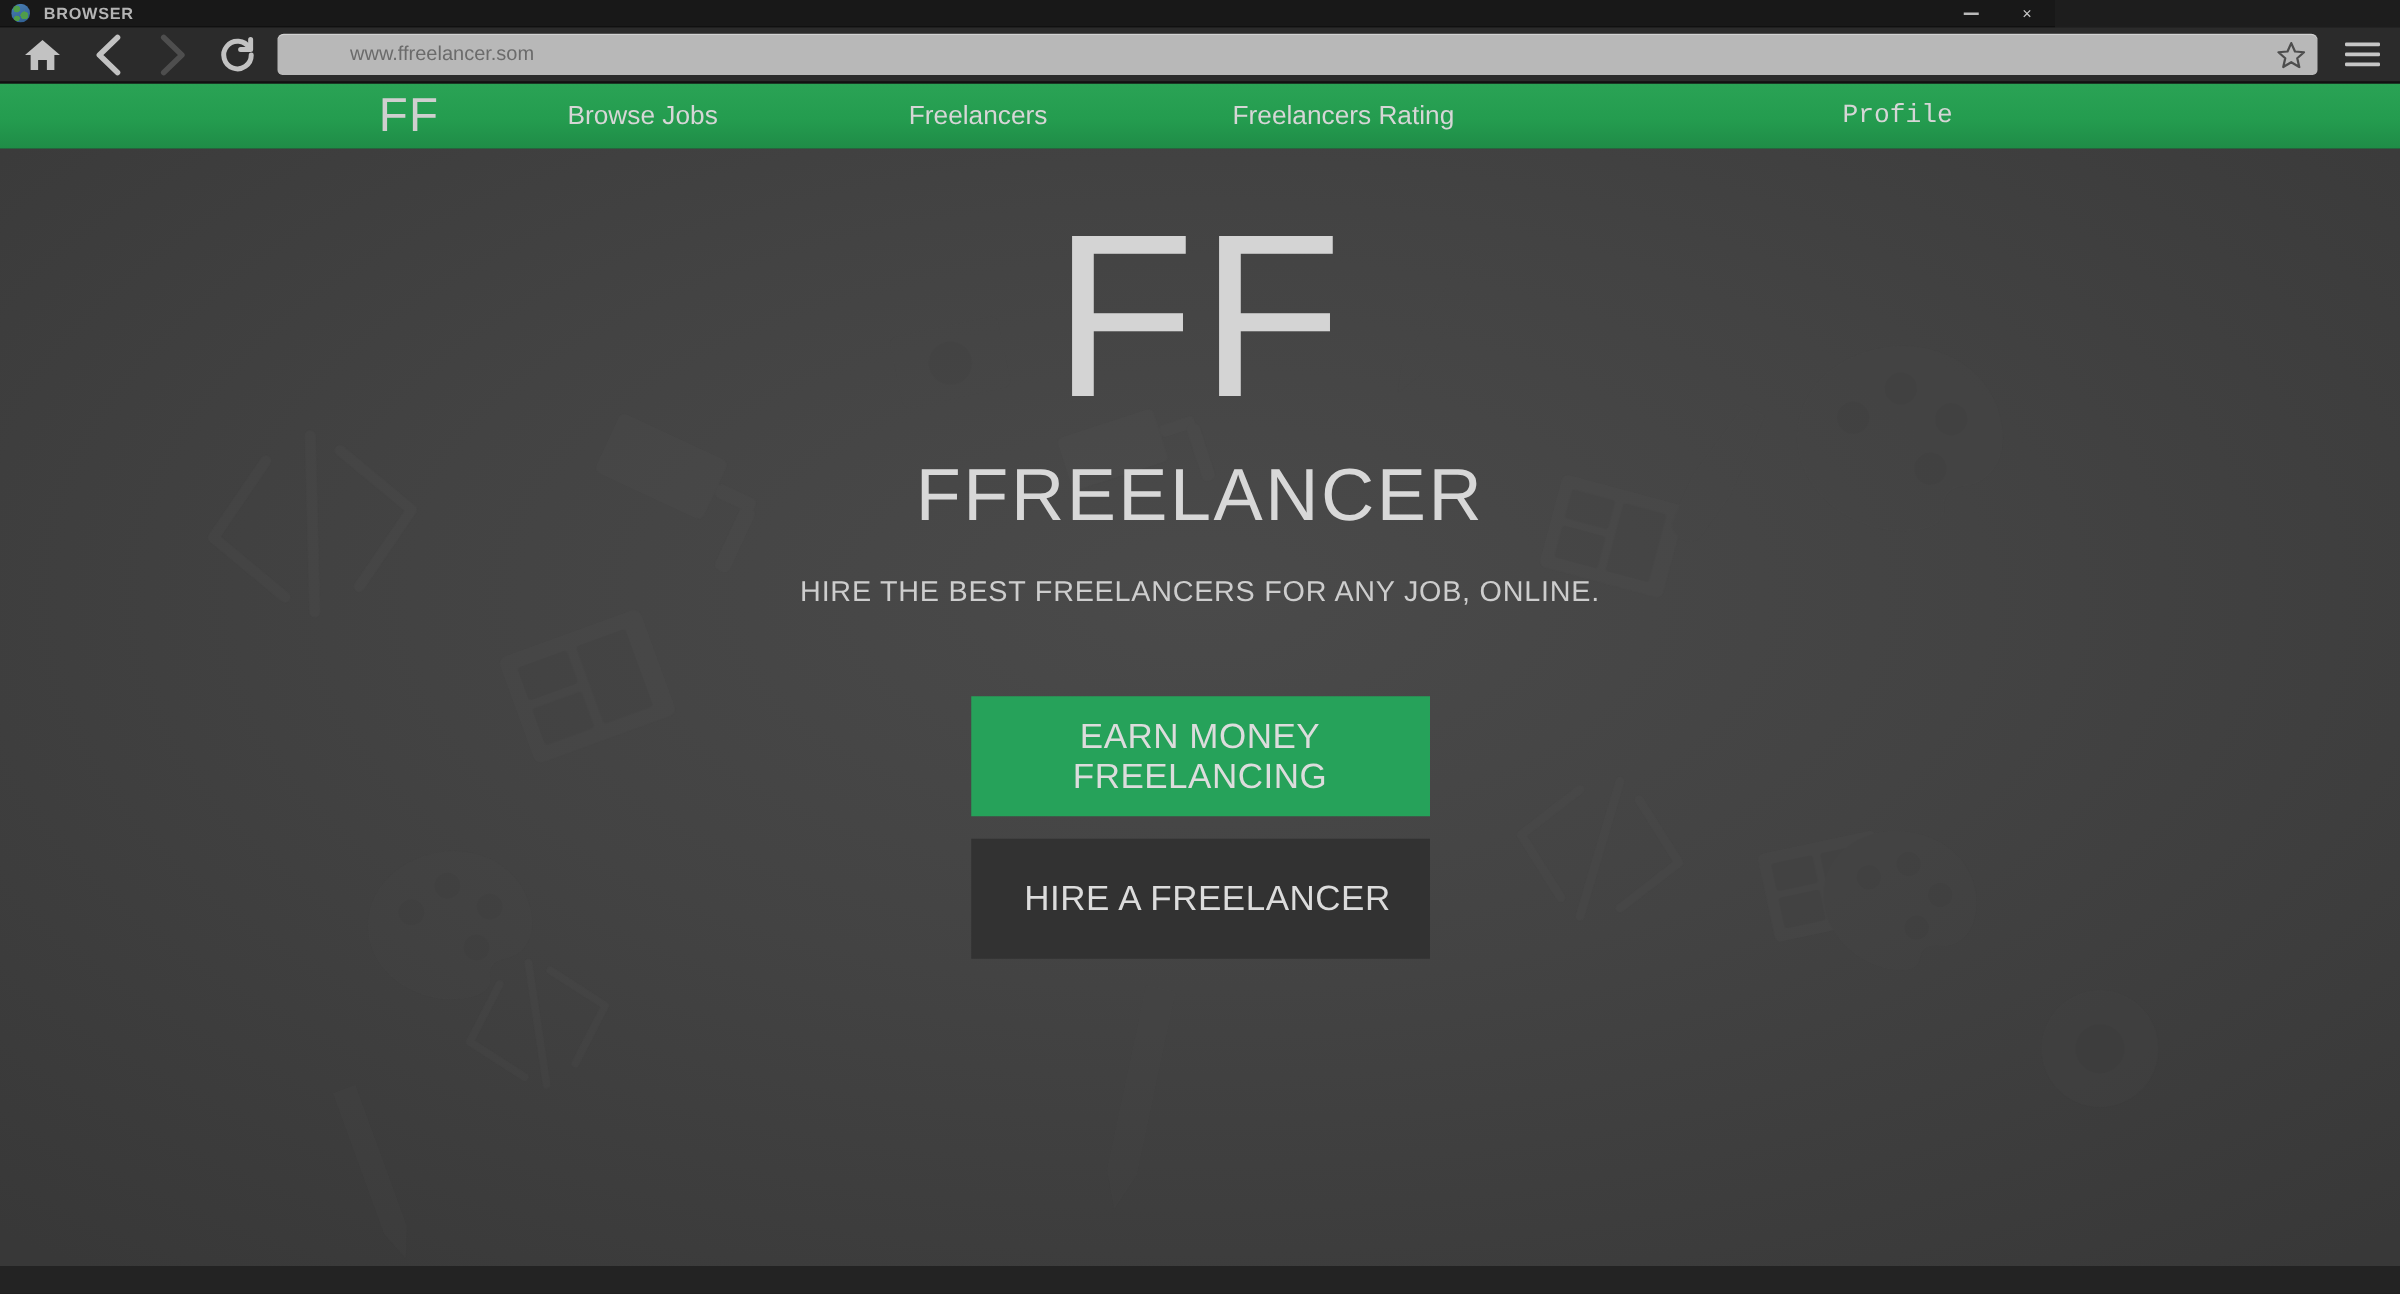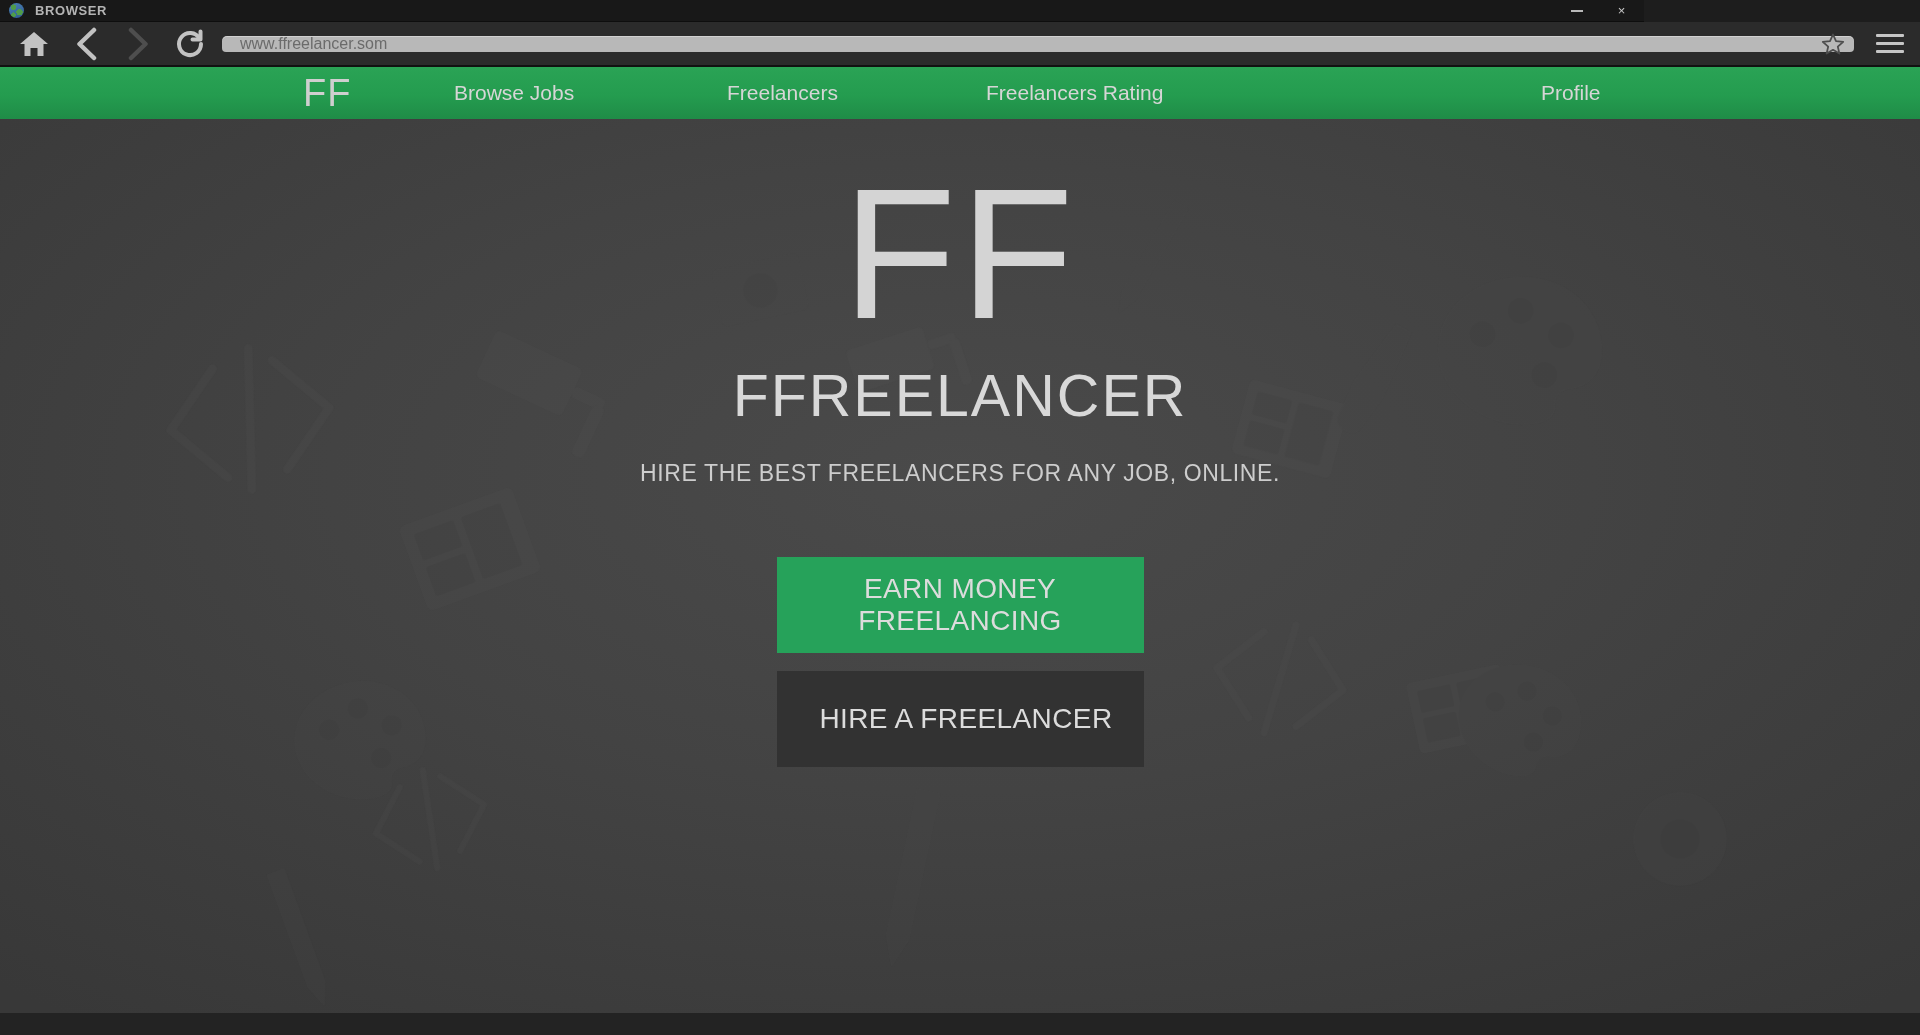--- a/index.html
+++ b/index.html
@@ -54,25 +54,26 @@
   .tb-icon {
     flex: none; display: flex; align-items: center; justify-content: center;
     height: 45px;
   }
   #home-button   { width: 56px; margin-left: 6px; }
   #back-button   { width: 50px; }
   #forward-button{ width: 50px; }
   #reload-button { width: 56px; }
 
   #urlbar {
-    flex: 1 1 auto; height: 16px; margin: 0 6px 0 4px;
+    flex: 1 1 auto; height: 33px; margin: 0 6px 0 4px;
     background: #b8b8b8;
     border-radius: 5px 5px 4px 4px;
     display: flex; align-items: center;
     box-shadow: inset 0 1px 0 rgba(255,255,255,.35);
+    padding-left: 40px;
   }
   #url-text {
     flex: 1 1 auto;
     padding-left: 18px;
     font-size: 16px;
     color: #6b6b6b;
     white-space: nowrap; overflow: hidden;
   }
   #bookmark-button { width: 42px; display: flex; align-items: center; justify-content: center; }
   #menu-button {
@@ -94,21 +95,21 @@
     color: #cfcfcf; line-height: 1;
     top: 50%; transform: translateY(-50%);
   }
   .nav-link {
     position: absolute; top: 50%; transform: translateY(-50%);
     font-size: 21px; color: #d6d6d6; white-space: nowrap;
   }
   #nav-item-browse-jobs       { left: 454px; }
   #nav-item-freelancers       { left: 727px; }
   #nav-item-freelancers-rating{ left: 986px; }
-  #nav-item-profile           { left: 1541px; }
+  #nav-item-profile           { left: 1474px; font-family: Liberation Mono, monospace; }
 
   
   #page {
     position: absolute; top: 119px; left: 0;
     width: 1920px; height: 894px;
     background:
       radial-gradient(ellipse 1400px 700px at 50% 40%, #4a4a4a 0%, #434343 45%, #3c3c3c 80%, #383838 100%);
     overflow: hidden;
   }
   #pattern { position: absolute; inset: 0; opacity: .33; }

